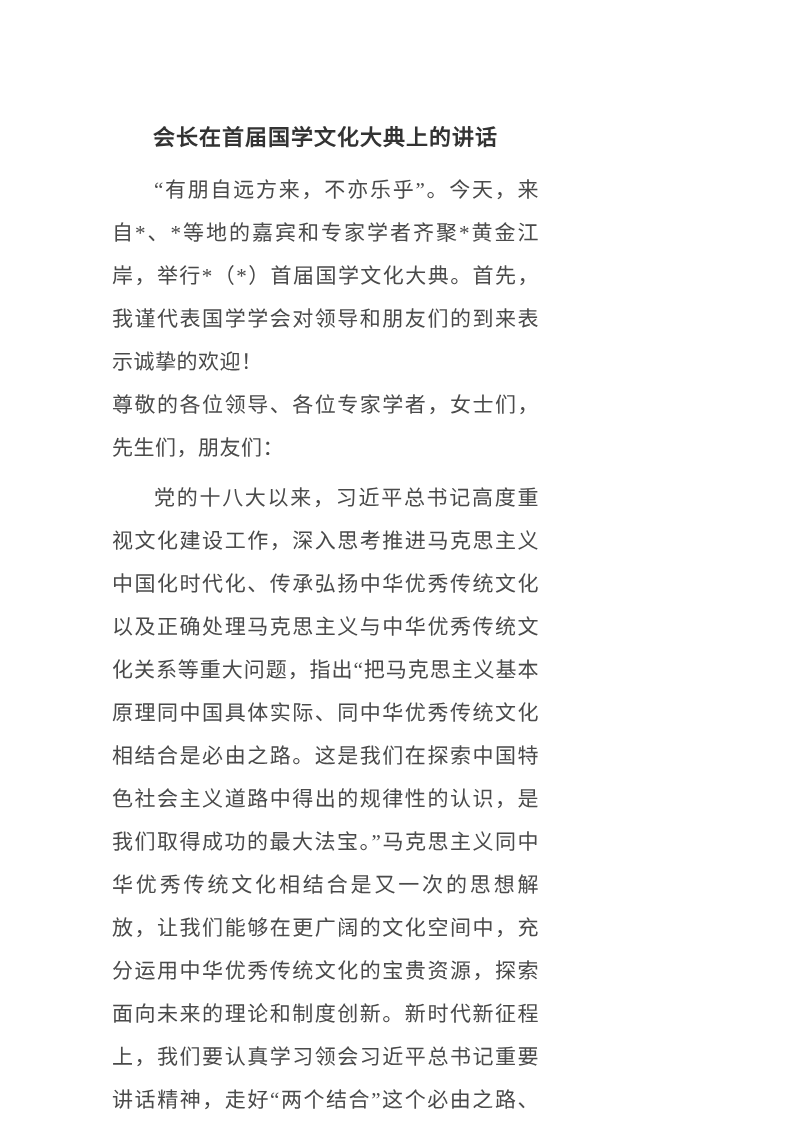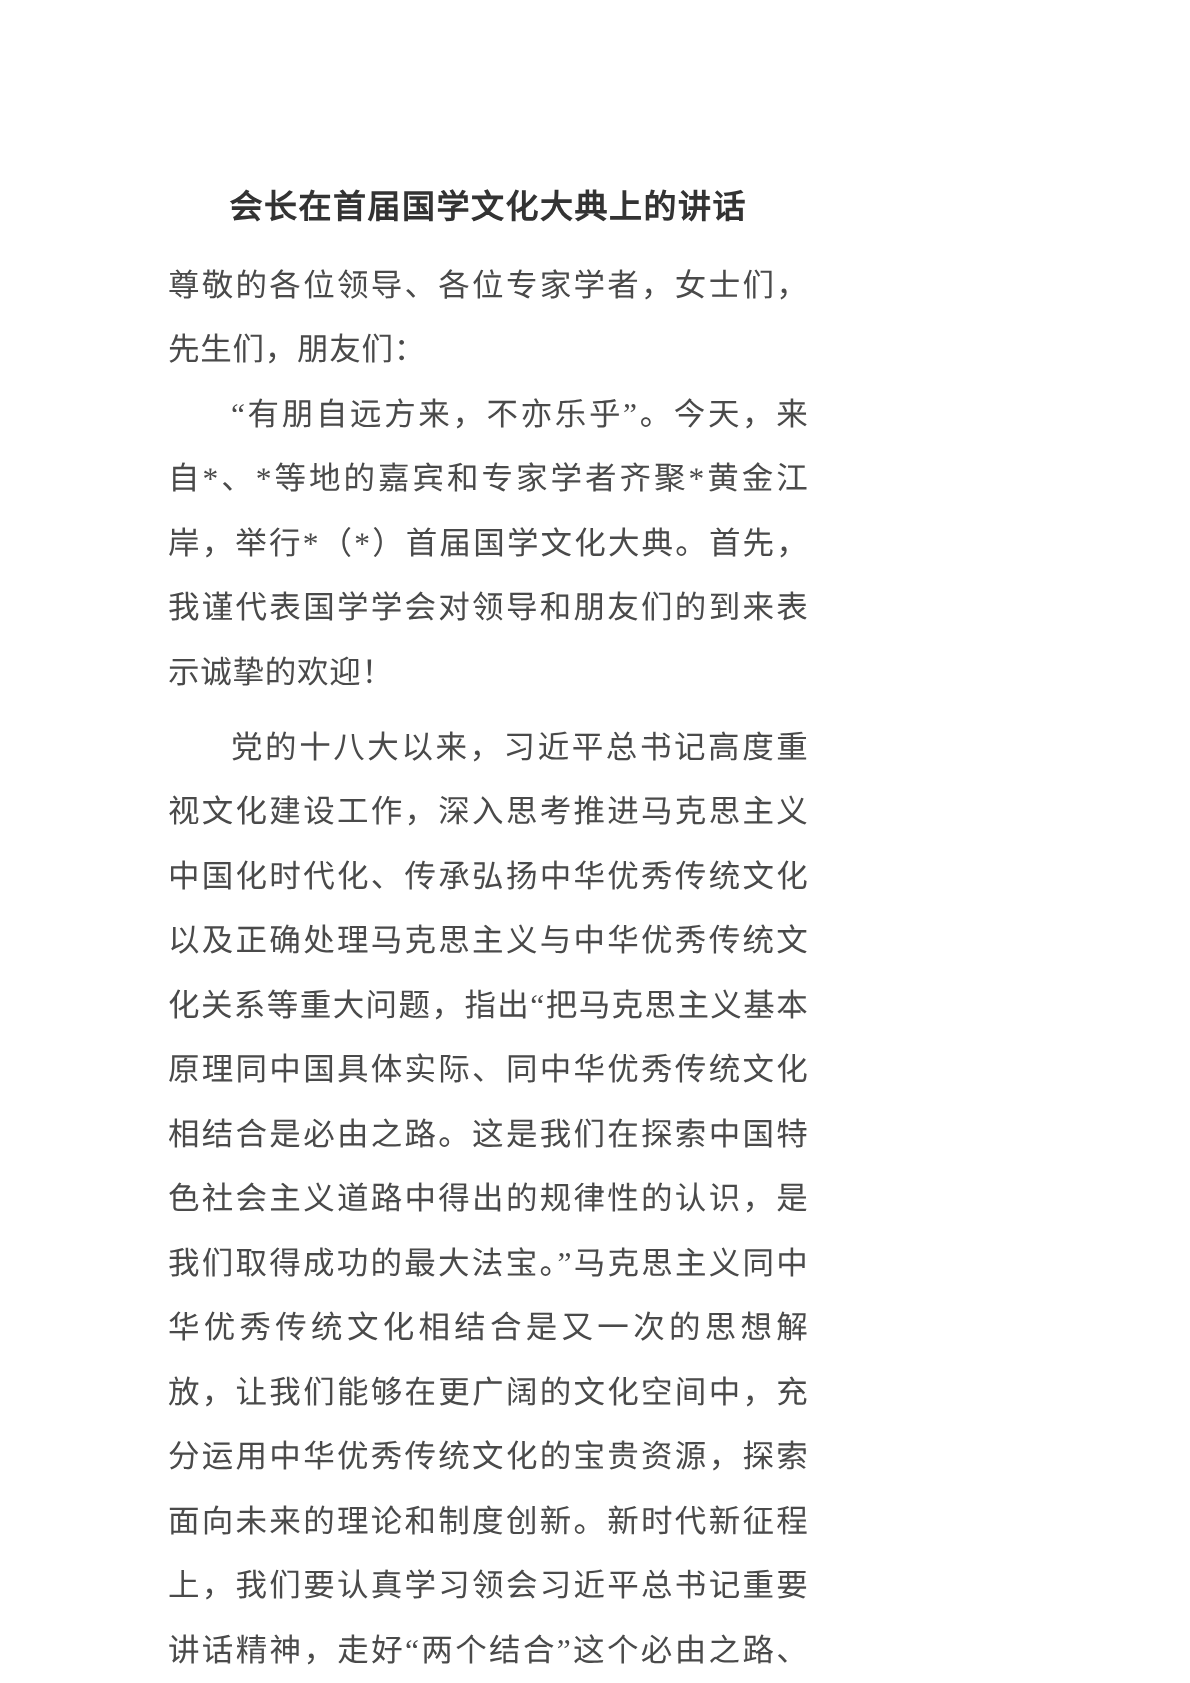--- a/index.html
+++ b/index.html
@@ -44,18 +44,18 @@
   .para.para-gap {
     margin-top: 7px;
   }
 </style>
 </head>
 <body>
 
 <div class="doc-page">
   <h1 class="doc-title">会长在首届国学文化大典上的讲话</h1>
 
+  <p class="para indent">“有朋自远方来，不亦乐乎”。今天，来自*、*等地的嘉宾和专家学者齐聚*黄金江岸，举行*（*）首届国学文化大典。首先，我谨代表国学学会对领导和朋友们的到来表示诚挚的欢迎！</p>
+
   <p class="para">尊敬的各位领导、各位专家学者，女士们，先生们，朋友们：</p>
-
-  <p class="para indent">“有朋自远方来，不亦乐乎”。今天，来自*、*等地的嘉宾和专家学者齐聚*黄金江岸，举行*（*）首届国学文化大典。首先，我谨代表国学学会对领导和朋友们的到来表示诚挚的欢迎！</p>
 
   <p class="para indent para-gap">党的十八大以来，习近平总书记高度重视文化建设工作，深入思考推进马克思主义中国化时代化、传承弘扬中华优秀传统文化以及正确处理马克思主义与中华优秀传统文化关系等重大问题，指出“把马克思主义基本原理同中国具体实际、同中华优秀传统文化相结合是必由之路。这是我们在探索中国特色社会主义道路中得出的规律性的认识，是我们取得成功的最大法宝。”马克思主义同中华优秀传统文化相结合是又一次的思想解放，让我们能够在更广阔的文化空间中，充分运用中华优秀传统文化的宝贵资源，探索面向未来的理论和制度创新。新时代新征程上，我们要认真学习领会习近平总书记重要讲话精神，走好“两个结合”这个必由之路、用好“两个结合”这个最大法宝，扎实推进中华民族现代文明和社会主义文化强国建设。也只有这样，我们才能正确回答时代和实践提出的重大问题，才能始终保持马克思主义的蓬勃生机和旺盛活力。</p>
 </div>
 
 </body></html>

